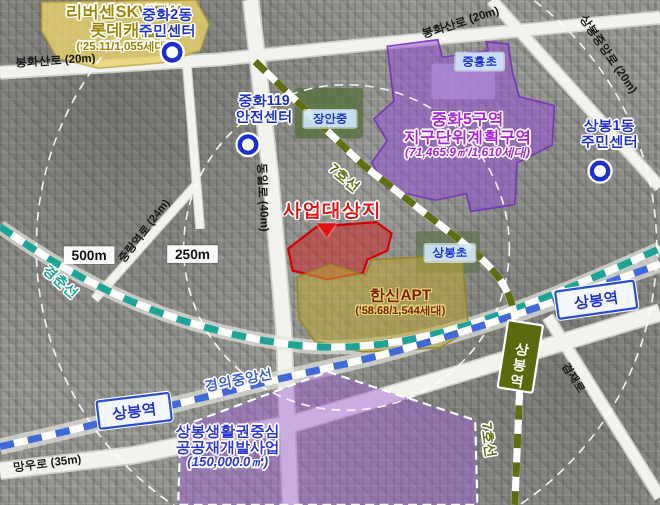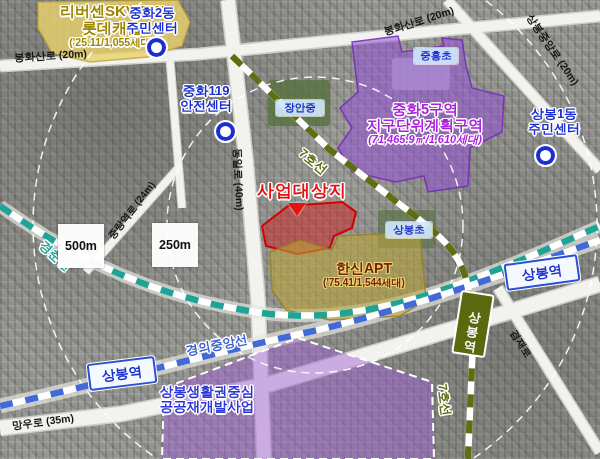--- a/index.html
+++ b/index.html
@@ -19,21 +19,21 @@
   .patch{position:absolute;border-radius:3px;}
   .lbl{position:absolute;white-space:nowrap;font-weight:bold;line-height:1.12;z-index:6;}
   .halo{text-shadow:-1px -1px 0 #fff,1px -1px 0 #fff,-1px 1px 0 #fff,1px 1px 0 #fff,0 -1.5px 0 #fff,0 1.5px 0 #fff,-1.5px 0 0 #fff,1.5px 0 0 #fff;}
   .yhalo{text-shadow:-1px -1px 0 rgba(235,215,120,.95),1px -1px 0 rgba(235,215,120,.95),-1px 1px 0 rgba(235,215,120,.95),1px 1px 0 rgba(235,215,120,.95);}
   .road-lbl{font-size:10.5px;color:#151515;font-weight:bold;}
   .poi{color:#1b2fd0;font-size:13px;text-align:center;font-weight:800;}
   .marker{position:absolute;width:11px;height:11px;border:4px solid #1b2fd0;background:#fff;border-radius:50%;box-shadow:0 0 0 2px #fff;z-index:6;}
   .school{position:absolute;background:rgba(207,230,248,.92);color:#1b2fd0;font-size:10.5px;font-weight:800;
           text-align:center;border-radius:2px;padding:1px 3px;z-index:6;box-shadow:0 0 0 1px rgba(255,255,255,.6);}
   .dist-box{position:absolute;background:rgba(255,255,255,.96);color:#111;font-size:12.5px;font-weight:800;
-            padding:15px 7px;z-index:6;box-shadow:0 0 2px rgba(0,0,0,.4);}
+            padding:1px 7px;z-index:6;box-shadow:0 0 2px rgba(0,0,0,.4);}
   .station{position:absolute;background:#f4f8ff;border:2px solid #2a4fd0;color:#1b2fd0;font-size:13.5px;font-weight:800;
            display:flex;align-items:center;justify-content:center;border-radius:3px;z-index:6;box-shadow:0 0 0 1px #fff;}
   .station7{position:absolute;background:#5c680e;border:2px solid #fff;color:#fff;font-size:12.5px;font-weight:800;
             display:flex;align-items:center;justify-content:center;border-radius:3px;z-index:6;
             writing-mode:vertical-rl;text-orientation:upright;letter-spacing:2px;}
   .rail-lbl{font-size:12.5px;font-weight:800;}
   .zone-txt{text-align:center;}
   .site-lbl{font-size:17px;font-weight:900;color:#e31313;letter-spacing:1px;}
   .tri{position:absolute;width:0;height:0;border-left:9px solid transparent;border-right:9px solid transparent;
        border-top:13px solid #e31313;z-index:6;filter:drop-shadow(0 0 1px #fff);}
@@ -102,21 +102,21 @@
   <div class="lbl poi halo" style="left:112px;top:6px;width:80px;">
     <div>중화2동</div>
     <div>주민센터</div>
   </div>
   <div class="marker" style="left:147px;top:38px;"></div>
 
   <div class="lbl road-lbl" style="left:14px;top:50px;transform:rotate(-3deg);">봉화산로 (20m)</div>
   <div class="lbl road-lbl" style="left:384px;top:26px;transform:rotate(-17deg);transform-origin:left center;">봉화산로 (20m)</div>
   <div class="lbl road-lbl" style="left:534px;top:12px;transform:rotate(56deg);transform-origin:left top;">상봉중앙로 (20m)</div>
 
-  <div class="lbl poi halo" style="left:164px;top:84px;width:84px;">
+  <div class="lbl poi halo" style="left:198px;top:84px;width:84px;">
     <div>중화119</div>
     <div>안전센터</div>
   </div>
   <div class="marker" style="left:216px;top:122px;"></div>
 
   <div class="school" style="left:276px;top:100px;width:42px;">장안중</div>
   <div class="school" style="left:414px;top:48px;width:38px;">중흥초</div>
   <div class="school" style="left:386px;top:222px;width:40px;">상봉초</div>
 
   <div class="lbl zone-txt halo" style="left:350px;top:101px;width:150px;color:#aa22dd;">
@@ -142,31 +142,32 @@
   <div class="lbl road-lbl" style="left:518px;top:328px;transform:rotate(58deg);transform-origin:left top;font-size:10px;">겸재로</div>
 
   <div class="lbl site-lbl halo" style="left:257px;top:181px;">사업대상지</div>
   <div class="tri" style="left:288px;top:203px;"></div>
 
   <div class="dist-box" style="left:58px;top:224px;">500m</div>
   <div class="dist-box" style="left:152px;top:223px;">250m</div>
 
   <div class="lbl zone-txt yhalo" style="left:308px;top:261px;width:112px;color:#7a2008;">
     <div style="font-size:14px;font-weight:900;">한신APT</div>
-    <div style="font-size:10px;">('75.41/1,544세대)</div>
+    <div style="font-size:10px;">('58.68/1,544세대)</div>
   </div>
 
   <div class="station" style="left:505px;top:259px;width:70px;height:23px;transform:rotate(-8deg);">
     <span>상봉역</span>
   </div>
   <div class="station" style="left:88px;top:360px;width:64px;height:23px;transform:rotate(-7deg);">
     <span>상봉역</span>
   </div>
   <div class="station7" style="left:456px;top:292px;width:30px;height:60px;transform:rotate(9deg);">
     <span>상봉역</span>
   </div>
 
   <div class="lbl zone-txt halo" style="left:128px;top:384px;width:158px;color:#2b35d8;">
     <div style="font-size:13.5px;">상봉생활권중심</div>
     <div style="font-size:13.5px;">공공재개발사업</div>
+    <div style="font-size:12px;font-style:italic;">(150,000.0㎡)</div>
   </div>
 
 </div>
 
 </body></html>

